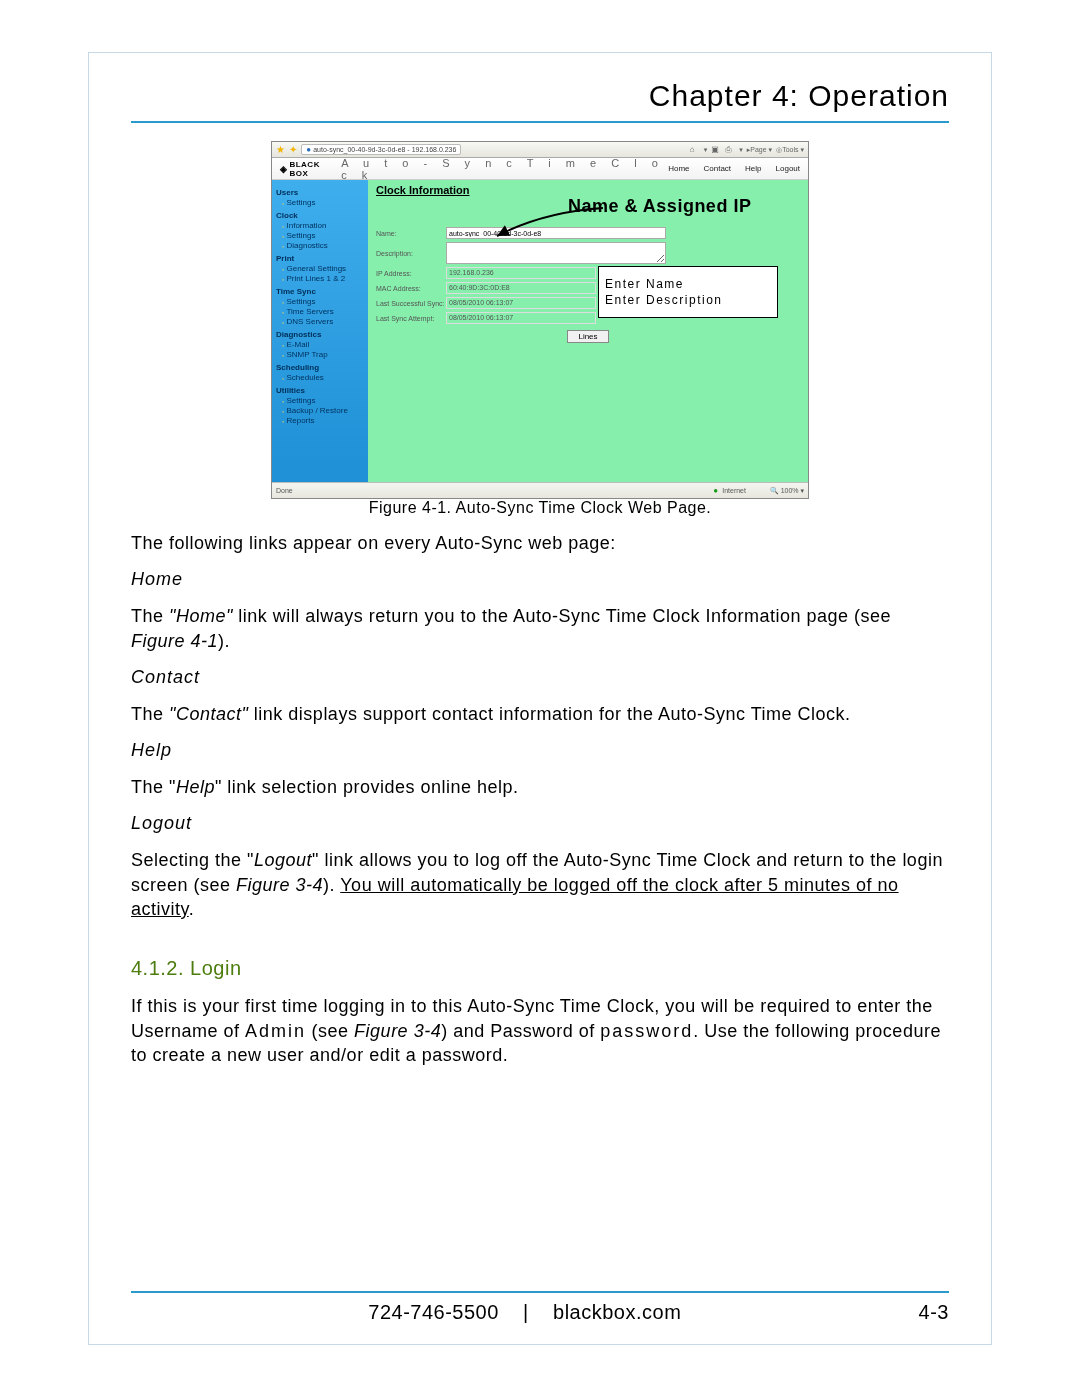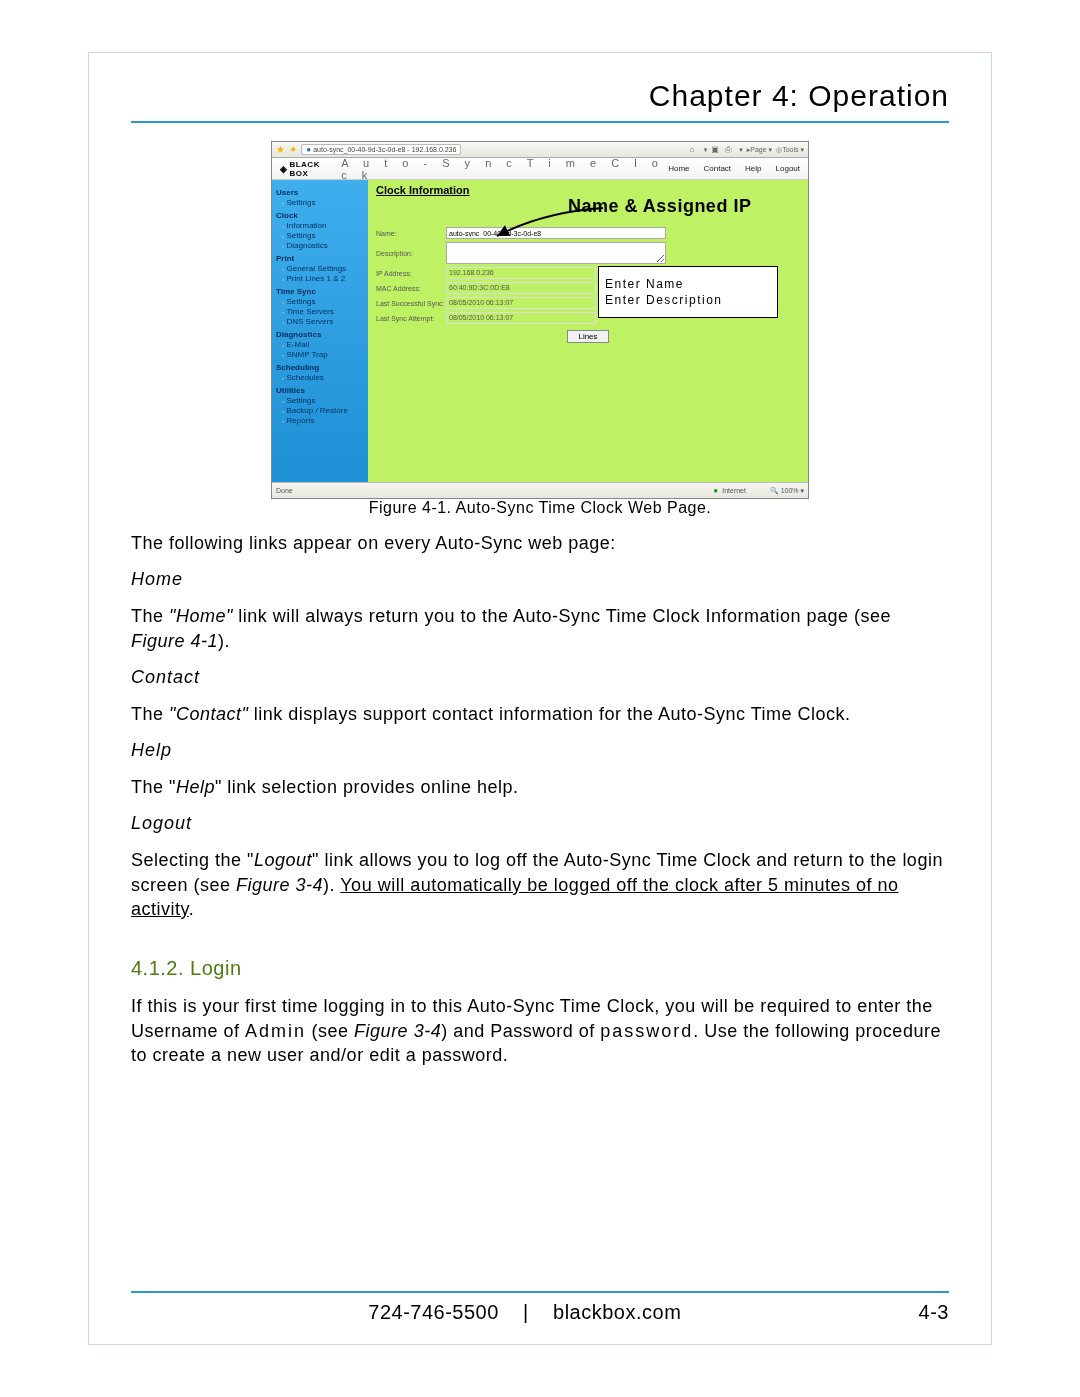--- a/index.html
+++ b/index.html
@@ -71,21 +71,21 @@
     width: 96px;
     background: #2ea3e6;
     background: linear-gradient(#3eaeed,#1f8fd6);
     color: #00284e;
     padding: 4px 4px;
     font-size: 8px;
   }
   .sb-head { color: #002e59; font-weight: bold; margin: 4px 0 1px 0; font-size: 8px; }
   .sb-link { color: #00305c; display: flex; align-items: flex-end; gap: 2px; margin: 1px 0 1px 6px; }
   .sb-bullet { color: #ffd84e; font-size: 7px; }
-  .main { flex: 1; background: #bef264; padding: 4px 8px; position: relative; }
+  .main { flex: 1; background: #86efac; padding: 4px 8px; position: relative; }
   .section-title { font-size: 11px; font-weight: bold; text-decoration: underline; }
   .form-row { display: flex; align-items: center; margin: 3px 0; }
   .form-label { width: 70px; font-size: 7px; color: #555; }
   .form-input {
     border: 1px solid #aaa; font-size: 7px; padding: 1px 2px;
     height: 12px; line-height: 10px;
   }
   .w150 { width: 150px; }
   .w220 { width: 220px; }
   .desc-area { height: 22px; width: 220px; }

